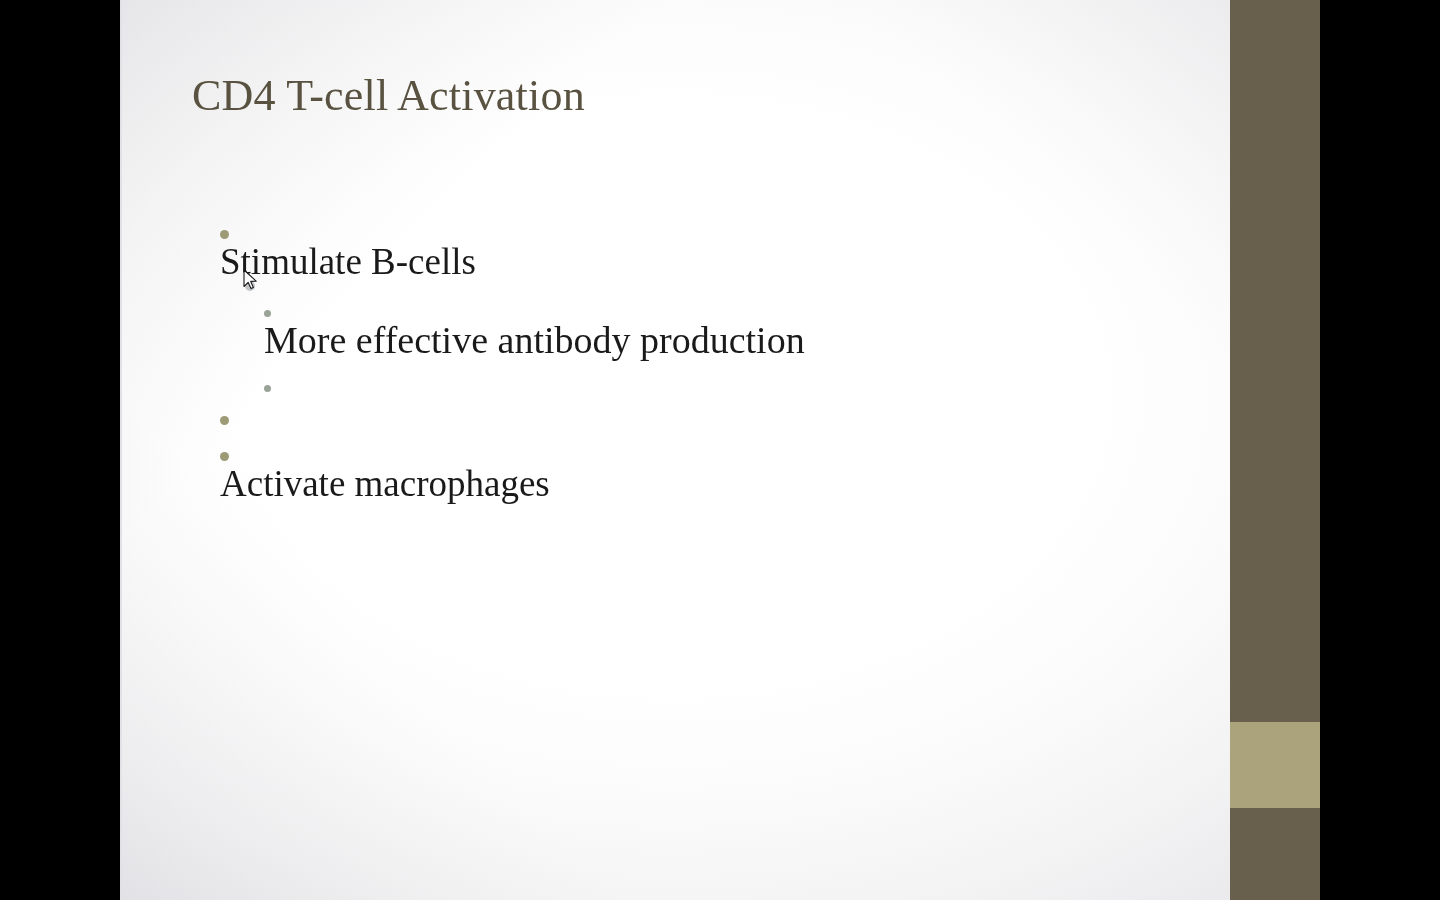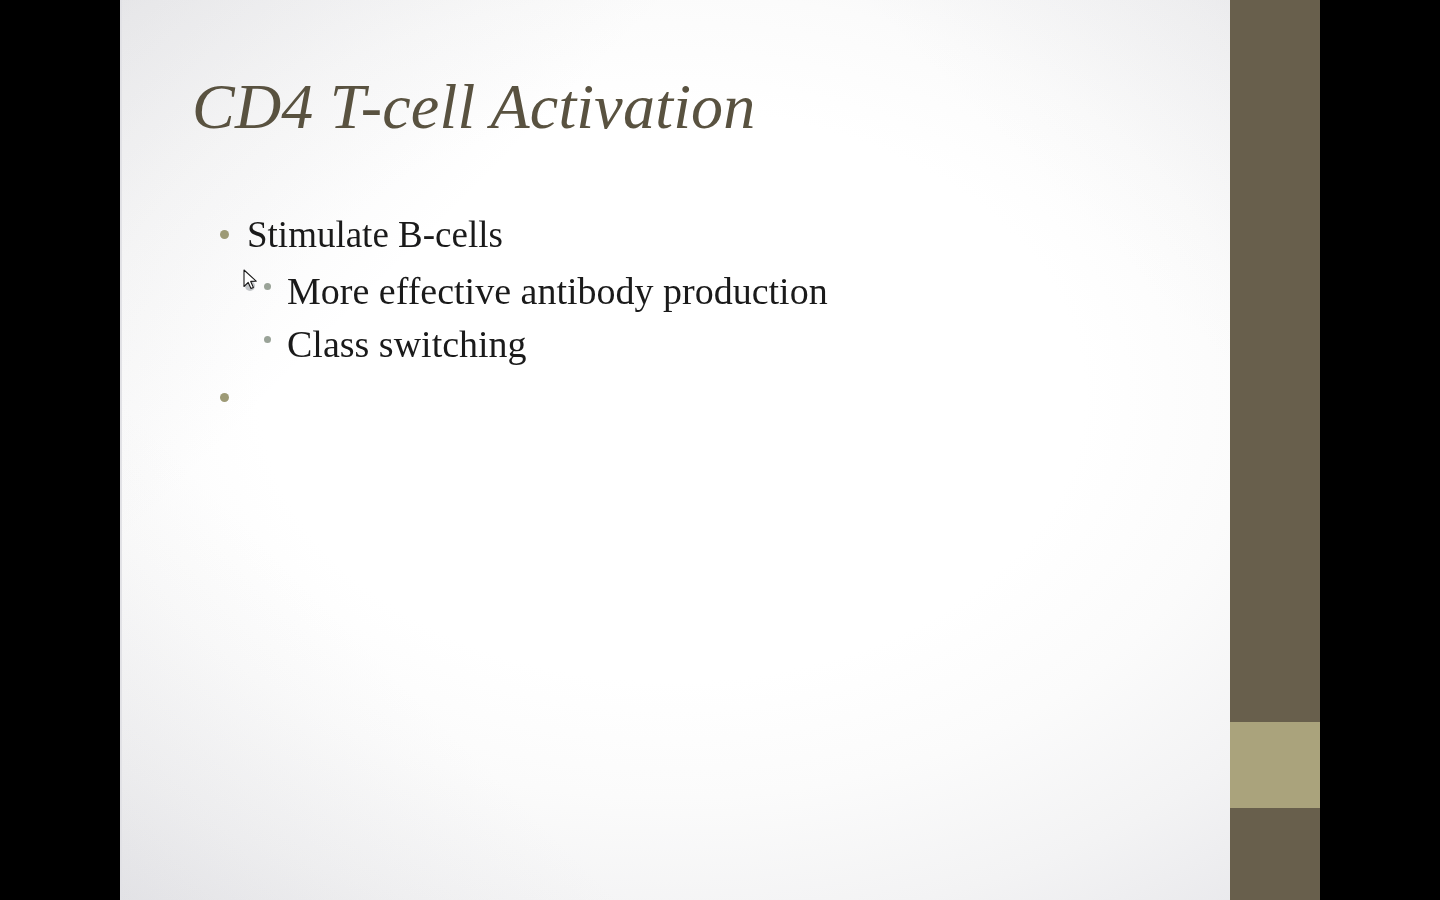--- a/index.html
+++ b/index.html
@@ -87,41 +87,41 @@
   #letterbox-left  { left: 0px;    width: 120px; }
   #letterbox-right { left: 1320px; width: 120px; }
 
   
   #slide-title {
     position: absolute;
     left: 72px;
     top: 72px;
     width: 1040px;
     color: #595240;
-    font-size: 64px;
+    font-size: 44px;
     line-height: 1.08;
     font-weight: 400;
     letter-spacing: 0.2px;
     z-index: 4;
     white-space: nowrap;
-    font-style: italic;
   }
 
   
   #body {
     position: absolute;
     left: 72px;
     top: 212px;
     width: 1000px;
     z-index: 4;
   }
   .bullet-row {
     display: flex;
     align-items: flex-start;
     position: relative;
+    flex-direction: column;
   }
   .bullet-row.level-1 {
     padding-left: 28px;
     margin-bottom: 9px;
   }
   .bullet-row.level-2 {
     padding-left: 72px;
     margin-bottom: 6px;
   }
   .marker {
@@ -185,27 +185,30 @@
         <span class="bullet-text">Stimulate B-cells</span>
       </div>
 
       <div class="bullet-row level-2">
         <span class="marker"></span>
         <span class="bullet-text">More effective antibody production</span>
       </div>
 
       <div class="bullet-row level-2">
         <span class="marker"></span>
-        <span class="bullet-text">Class switching</span>
       </div>
 
       <div class="bullet-row level-1">
         <span class="marker"></span>
       </div>
 
+      <div class="bullet-row level-1">
+        <span class="marker"></span>
+        <span class="bullet-text">Activate macrophages</span>
+      </div>
 
     </div>
   </div>
 
   <div id="side-bar"></div>
   <div id="side-bar-accent"></div>
 
   <div class="letterbox" id="letterbox-left"></div>
   <div class="letterbox" id="letterbox-right"></div>
 

